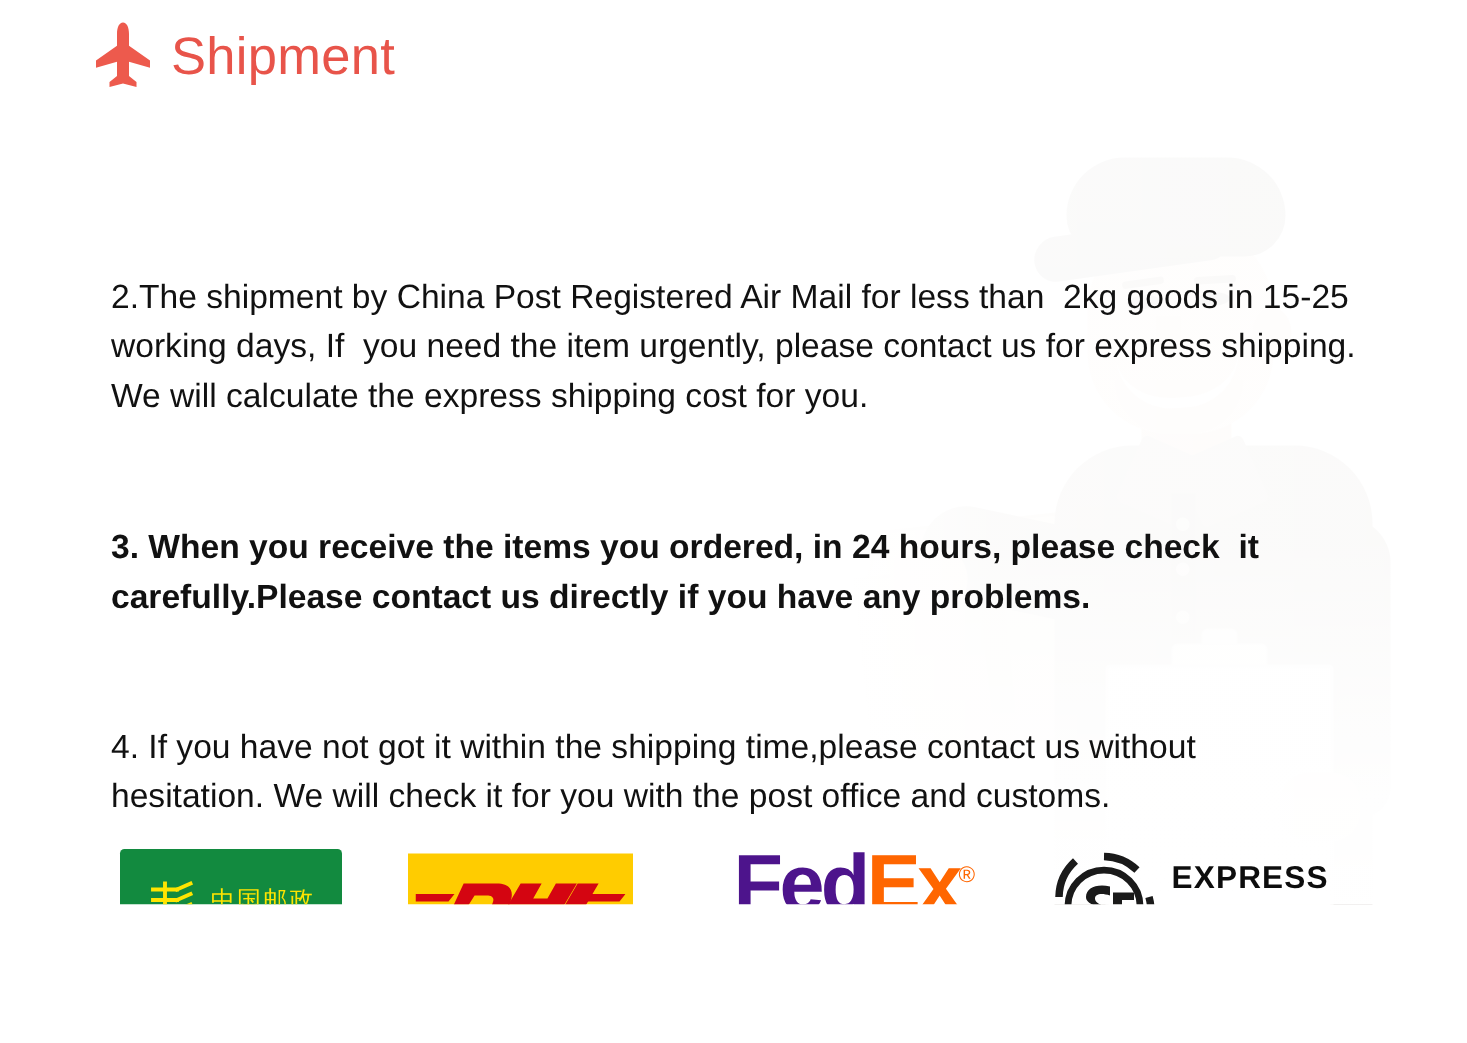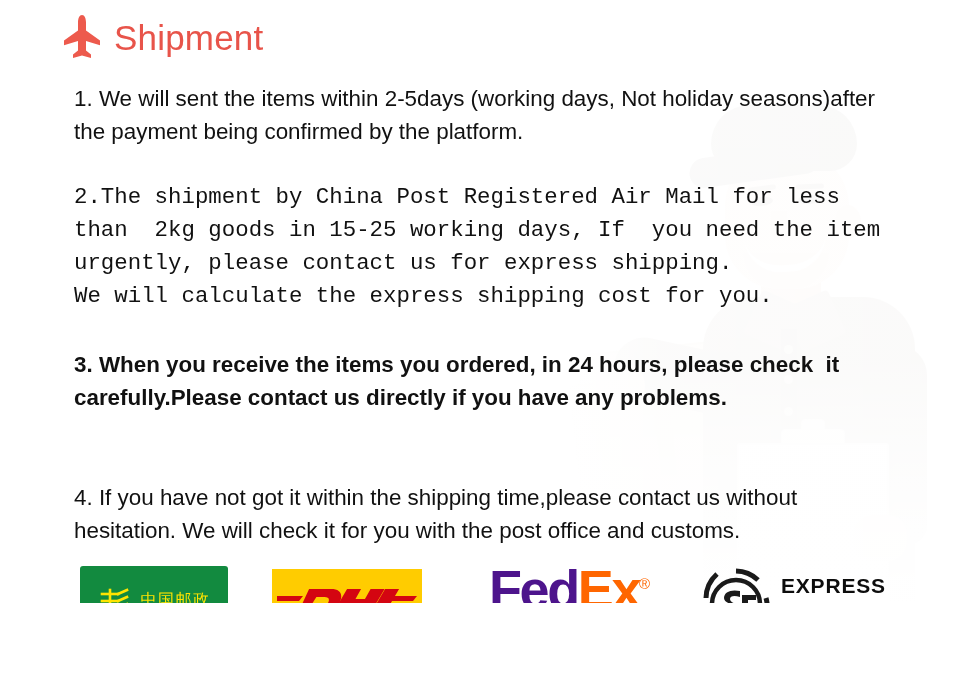--- a/index.html
+++ b/index.html
@@ -188,21 +188,21 @@
   .para {
     position: absolute;
     left: 74px;
     width: 830px;
     color: #111111;
     font-size: 22.4px;
     line-height: 33px;
     white-space: pre-wrap;
   }
   #p1 { top: 82px; }
-  #p2 { top: 181px; font-family: Liberation Mono, monospace; }
+  #p2 { top: 181px; }
   #p3 { top: 348px; font-weight: bold; }
   #p4 { top: 450px; margin-top: 31px; }
 
   
   .logos {
     position: absolute;
     left: 0;
     top: 563px;
     width: 978px;
     height: 104px;
@@ -318,21 +318,20 @@
 
     <div class="title-row">
       <span>
         <svg class="plane-icon" viewBox="0 0 40 46" aria-hidden="true">
           <path d="M20 1 C22.6 1 24 4.4 24 8.6 L24 16.5 L38 26.4 L38 31.2 L24 27.1 L24 36.6 L29 40.6 L29 44 L20 41.6 L11 44 L11 40.6 L16 36.6 L16 27.1 L2 31.2 L2 26.4 L16 16.5 L16 8.6 C16 4.4 17.4 1 20 1 Z" fill="#ed5a4d"></path>
         </svg>
       </span>
       <span class="title-text">Shipment</span>
     </div>
 
-    <div class="para" id="p1">1. We will sent the items within 2-5days (working days, Not holiday seasons)after the payment being confirmed by the platform.</div>
     <div class="para" id="p2">2.The shipment by China Post Registered Air Mail for less than  2kg goods in 15-25 working days, If  you need the item urgently, please contact us for express shipping.
 We will calculate the express shipping cost for you.</div>
     <div class="para" id="p3">3. When you receive the items you ordered, in 24 hours, please check  it carefully.Please contact us directly if you have any problems.</div>
     <div class="para" id="p4">4. If you have not got it within the shipping time,please contact us without hesitation. We will check it for you with the post office and customs.</div>
 
     <div class="logos">
 
       <div class="logo logo-cp">
         <span>
           <svg class="cp-mark" viewBox="0 0 36 34" aria-hidden="true">

